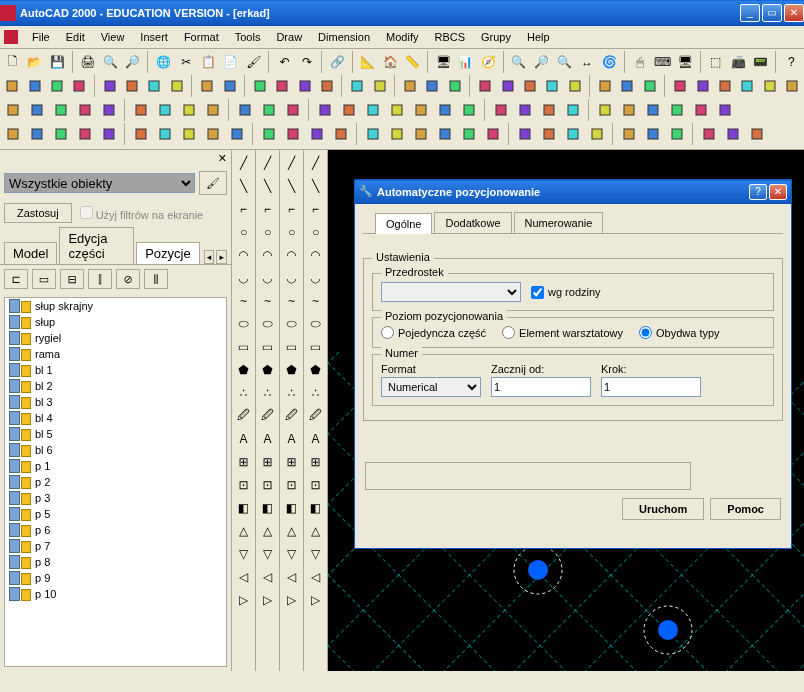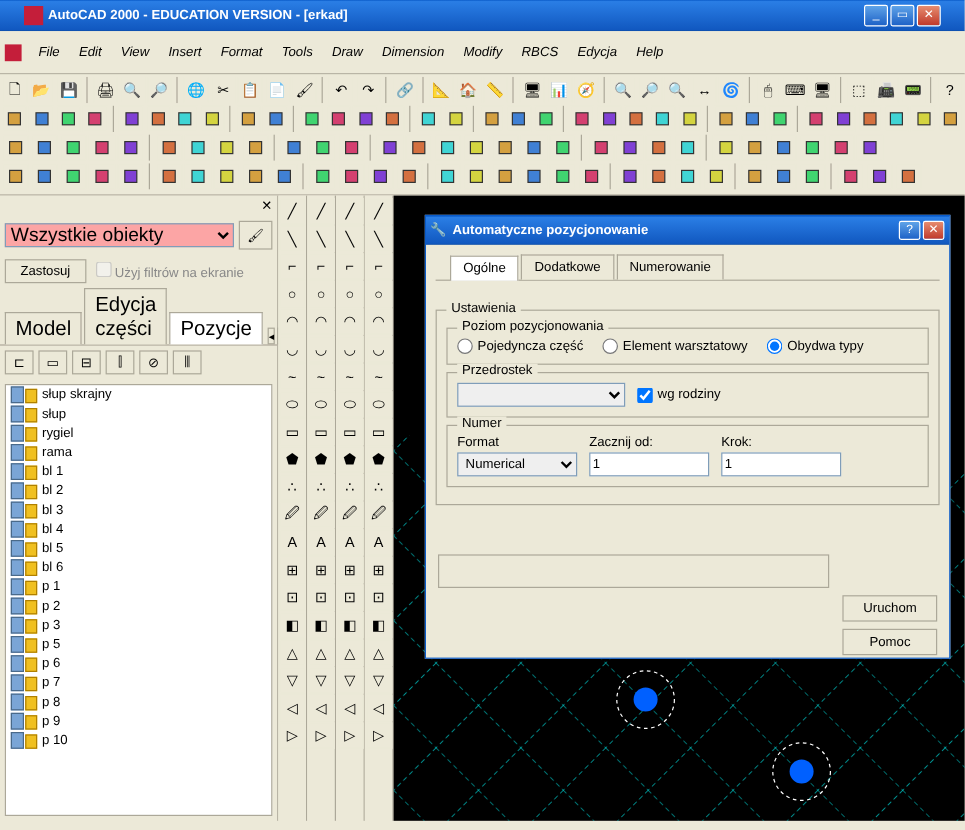--- a/index.html
+++ b/index.html
@@ -1,46 +1,46 @@
 <!DOCTYPE html>
 <html><head>
 <meta charset="utf-8">
 <style>
 * { margin: 0; padding: 0; box-sizing: border-box; }
 body { font-family: Tahoma, sans-serif; font-size: 11px; background: #ece9d8; width: 804px; height: 692px; overflow: hidden; position: relative; }
 
-.titlebar { height: 26px; background: linear-gradient(to bottom, #0a5bc9, #2a7ee5 5%, #1158c0 95%, #0a4ba5); display: flex; align-items: center; color: #fff; padding: 0 20px; }
+.titlebar { height: 26px; background: linear-gradient(to bottom, #0a5bc9, #2a7ee5 5%, #1158c0 95%, #0a4ba5); display: flex; align-items: center; color: #fff; padding: 0 0; }
 .titlebar .icon { width: 16px; height: 16px; background: #c41e3a; margin-right: 4px; display: inline-block; }
 .titlebar .title { font-weight: bold; flex: 1; }
 .titlebar .winbtns { display: flex; gap: 2px; }
 .titlebar .winbtn { width: 20px; height: 18px; background: linear-gradient(to bottom, #5fa3e8, #1e62c7); border: 1px solid #fff; border-radius: 2px; color: #fff; text-align: center; font-size: 10px; line-height: 16px; cursor: pointer; }
 .titlebar .winbtn.close { background: linear-gradient(to bottom, #e68c6f, #c0392b); }
 
-.menubar { height: 36px; background: #ece9d8; display: flex; align-items: center; padding: 0 4px; border-bottom: 1px solid #aca899; font-style: italic; }
+.menubar { height: 23px; background: #ece9d8; display: flex; align-items: center; padding: 0 4px; border-bottom: 1px solid #aca899; }
 .menubar .appicon { width: 14px; height: 14px; background: #c41e3a; margin-right: 6px; }
 .menubar .menu-item { padding: 2px 8px; cursor: pointer; }
 
 .toolbars { background: #ece9d8; padding: 2px; border-bottom: 1px solid #aca899; }
 .toolbar-row { display: flex; gap: 2px; margin-bottom: 2px; flex-wrap: nowrap; overflow: hidden; }
 .tbtn { width: 22px; height: 22px; background: #ece9d8; border: 1px solid #ece9d8; display: inline-flex; align-items: center; justify-content: center; cursor: pointer; font-size: 12px; }
 .tsep { width: 2px; height: 22px; border-left: 1px solid #aca899; margin: 0 2px; }
 .tglyph { width: 14px; height: 14px; }
 
 .main-area { display: flex; height: calc(100% - 171px); }
 
 .sidebar { width: 232px; background: #ece9d8; border-right: 1px solid #aca899; display: flex; flex-direction: column; }
 .sidebar .close-x { text-align: right; padding: 2px 4px; font-size: 11px; cursor: pointer; }
 .filter-row { display: flex; padding: 4px; gap: 4px; align-items: center; }
-.filter-row select { flex: 1; height: 20px; font-size: 16px; background: #fca5a5; border: 1px solid #7f9db9; }
+.filter-row select { flex: 1; height: 20px; font-size: 13px; background: #a3a3a3; border: 1px solid #7f9db9; }
 .fbtn { width: 28px; height: 24px; background: #ece9d8; border: 1px solid #aca899; cursor: pointer; display: flex; align-items: center; justify-content: center; }
 .apply-row { display: flex; padding: 4px; gap: 8px; align-items: center; }
 .apply-row .btn { padding: 3px 12px; background: #ece9d8; border: 1px solid #aca899; cursor: pointer; }
 .apply-row .chk { color: #888; }
 .tabs-row { display: flex; border-bottom: 1px solid #aca899; padding: 0 4px; align-items: flex-end; }
-.tabs-row .tab { padding: 3px 8px; border: 1px solid #aca899; border-bottom: none; background: #ece9d8; cursor: pointer; margin-right: 2px; font-size: 17px; }
+.tabs-row .tab { padding: 3px 8px; border: 1px solid #aca899; border-bottom: none; background: #ece9d8; cursor: pointer; margin-right: 2px; font-size: 13px; }
 .tabs-row .tab.active { background: #fff; }
 .tabs-row .nav { width: 14px; height: 14px; border: 1px solid #aca899; cursor: pointer; text-align: center; font-size: 9px; line-height: 12px; margin-left: 2px; }
 .icon-row { display: flex; padding: 4px; gap: 4px; }
 .icon-row .ibtn { width: 24px; height: 20px; border: 1px solid #aca899; background: #ece9d8; cursor: pointer; display: flex; align-items: center; justify-content: center; }
 .radio-list { padding: 6px 10px; }
 .radio-list label { display: block; margin: 2px 0; cursor: pointer; }
 .tree { flex: 1; background: #fff; border: 1px solid #aca899; margin: 4px; overflow: auto; }
 .tree-item { display: flex; align-items: center; padding: 1px 4px; cursor: pointer; }
 .tree-item .ticon { width: 22px; height: 14px; margin-right: 4px; display: inline-flex; }
 .tree-item .ticon::before { content: ""; width: 10px; height: 12px; background: #7aa5d6; border: 1px solid #4a6a8a; }
@@ -72,21 +72,21 @@
 .fieldset .legend { position: absolute; top: -8px; left: 8px; background: #ece9d8; padding: 0 4px; font-size: 11px; }
 .inner-fieldset { border: 1px solid #aca899; padding: 8px; position: relative; margin: 6px 0; }
 .row-radios { display: flex; gap: 16px; }
 .row-radios label { display: flex; align-items: center; gap: 4px; cursor: pointer; }
 .row-combo { display: flex; align-items: center; gap: 10px; }
 .row-combo select { width: 140px; height: 20px; border: 1px solid #7f9db9; font-size: 11px; }
 .row-combo .chk { display: flex; align-items: center; gap: 4px; cursor: pointer; }
 .row-fields { display: flex; gap: 10px; }
 .row-fields .col { display: flex; flex-direction: column; gap: 2px; }
 .row-fields select, .row-fields input[type=text] { width: 100px; height: 20px; border: 1px solid #7f9db9; font-size: 11px; padding: 0 2px; }
-.dlg-buttons { position: absolute; right: 10px; bottom: 2px; display: flex; flex-direction: column; gap: 6px; }
+.dlg-buttons { position: absolute; right: 10px; bottom: 28px; display: flex; flex-direction: row; gap: 6px; font-weight: bold; }
 .dlg-buttons .dbtn2 { padding: 4px 16px; background: #ece9d8; border: 1px solid #aca899; cursor: pointer; min-width: 70px; text-align: center; }
 .status-line { position: absolute; left: 10px; right: 100px; bottom: 58px; border: 1px solid #aca899; height: 28px; background: #ece9d8; }
 </style>
 </head>
 <body>
 
 <div class="titlebar">
   <span class="icon"></span>
   <span class="title">AutoCAD 2000 - EDUCATION VERSION - [erkad]</span>
   <div class="winbtns">
@@ -101,21 +101,21 @@
   <span class="menu-item">File</span>
   <span class="menu-item">Edit</span>
   <span class="menu-item">View</span>
   <span class="menu-item">Insert</span>
   <span class="menu-item">Format</span>
   <span class="menu-item">Tools</span>
   <span class="menu-item">Draw</span>
   <span class="menu-item">Dimension</span>
   <span class="menu-item">Modify</span>
   <span class="menu-item">RBCS</span>
-  <span class="menu-item">Edycja</span>
+  <span class="menu-item">Grupy</span>
   <span class="menu-item">Help</span>
 </div>
 
 <div class="toolbars">
   <div class="toolbar-row" id="tb1">
       <div class="tbtn">🗋</div>
       <div class="tbtn">📂</div>
       <div class="tbtn">💾</div>
       <span class="tsep"></span>
       <div class="tbtn">🖨</div>
@@ -867,43 +867,43 @@
   </div>
   <div class="dlg-body">
     <div class="dtabs">
       <div class="dtab active">Ogólne</div>
       <div class="dtab">Dodatkowe</div>
       <div class="dtab">Numerowanie</div>
     </div>
     <div class="fieldset">
       <span class="legend">Ustawienia</span>
       <div class="inner-fieldset">
+        <span class="legend">Przedrostek</span>
+        <div class="row-combo">
+          <select><option></option></select>
+          <label class="chk">
+              <input type="checkbox" checked="" style=""> 
+              <span>wg rodziny</span>
+            </label>
+        </div>
+      </div>
+      <div class="inner-fieldset">
         <span class="legend">Poziom pozycjonowania</span>
         <div class="row-radios">
           <label>
               <input type="radio" name="lvl" style=""> 
               <span>Pojedyncza część</span>
             </label>
           <label>
               <input type="radio" name="lvl" style=""> 
               <span>Element warsztatowy</span>
             </label>
           <label>
               <input type="radio" name="lvl" checked="" style=""> 
               <span>Obydwa typy</span>
-            </label>
-        </div>
-      </div>
-      <div class="inner-fieldset">
-        <span class="legend">Przedrostek</span>
-        <div class="row-combo">
-          <select><option></option></select>
-          <label class="chk">
-              <input type="checkbox" checked="" style=""> 
-              <span>wg rodziny</span>
             </label>
         </div>
       </div>
       <div class="inner-fieldset">
         <span class="legend">Numer</span>
         <div class="row-fields">
           <div class="col">
             <span>Format</span>
             <select><option>Numerical</option></select>
           </div>

